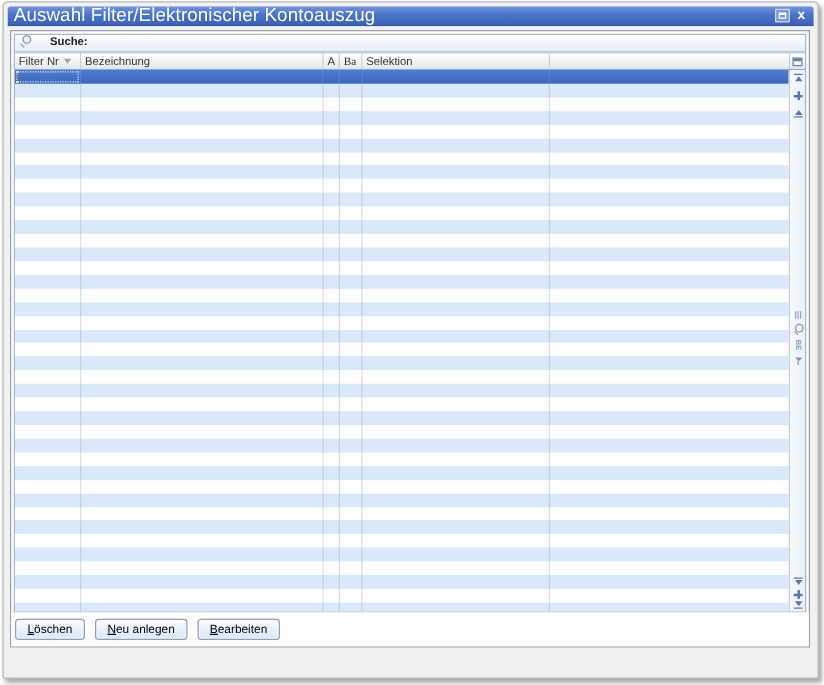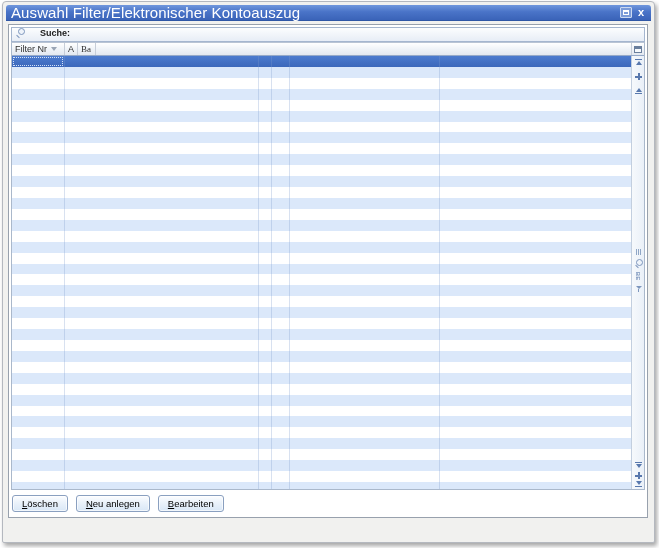--- a/index.html
+++ b/index.html
@@ -129,25 +129,31 @@
         <span class="search-label">Suche:</span>
       </div>
 
       <div class="grid">
 
         <div class="header-row">
           <div class="hcell c0">
             <span>Filter Nr</span>
             <span class="sort-desc"></span>
           </div>
+          <div class="hcell c1">
+            <span>Bezeichnung</span>
+          </div>
           <div class="hcell c2">
             <span>A</span>
           </div>
           <div class="hcell c3">
             <span>Ba</span>
+          </div>
+          <div class="hcell c4">
+            <span>Selektion</span>
           </div>
           <div class="hcell c5">
             <span></span>
           </div>
           <div class="corner-btn">
             <span class="win-ic"></span>
           </div>
         </div>
 
         <div class="body-area">

